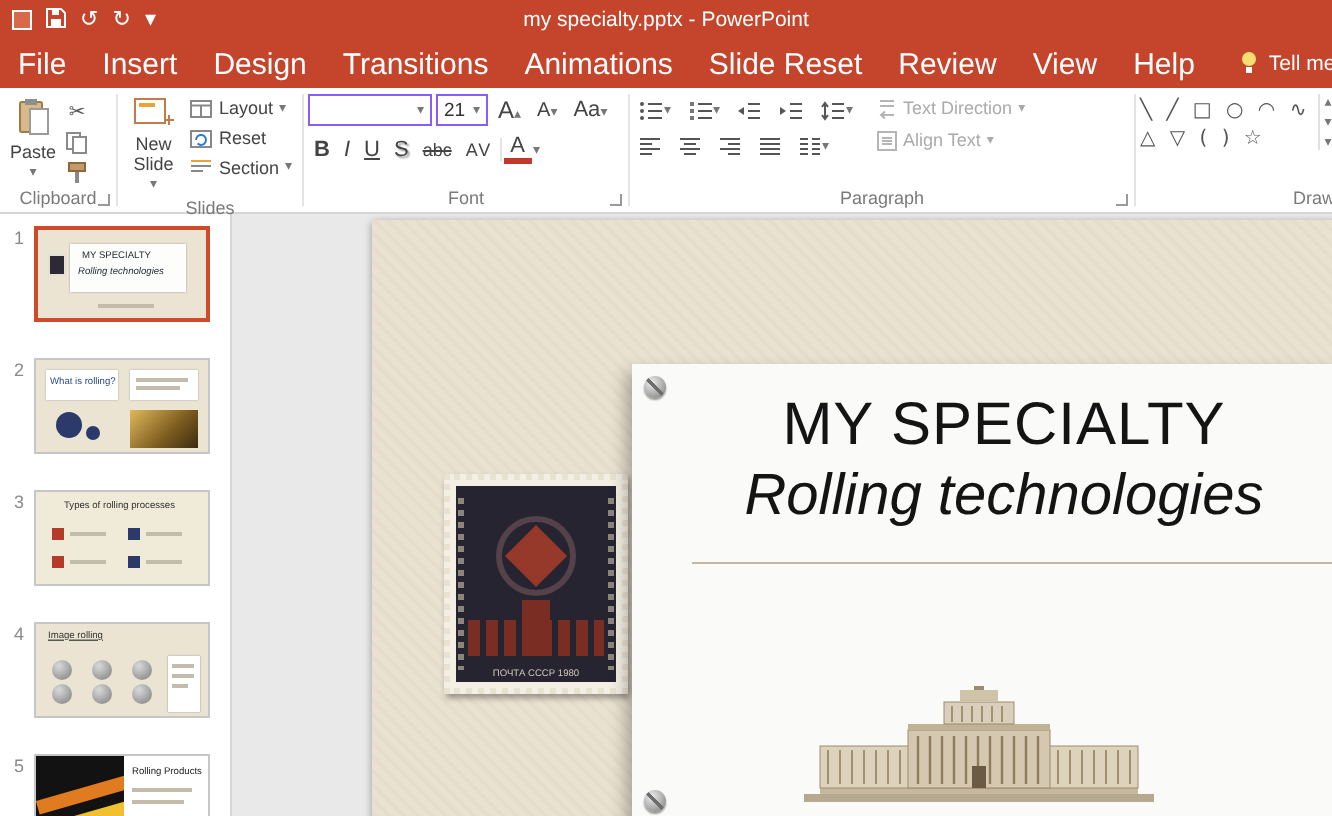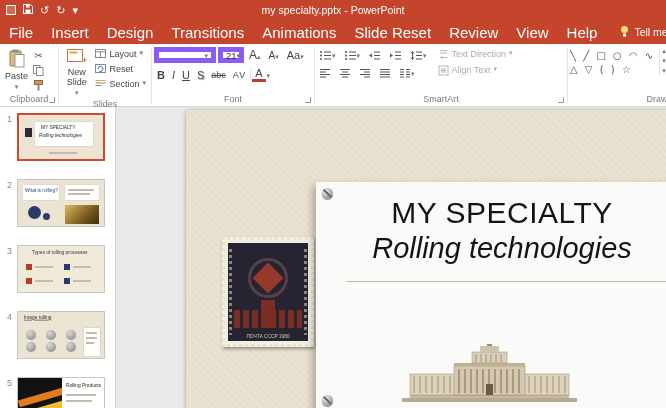--- a/index.html
+++ b/index.html
@@ -20,25 +20,25 @@
   .tellme{display:flex;align-items:center;gap:5px;margin-left:14px;font-size:10.5px;white-space:nowrap}
 
   
   .ribbon{height:63px;background:#fff;border-bottom:1px solid #d5d5d5;display:flex;width:800px;position:relative}
   .group{position:relative;display:flex;flex-direction:column;padding:3px 2px 0}
   .gc{flex:1;display:flex;align-items:flex-start}
   .glabel{height:13px;font-size:9px;color:#7a7a7a;text-align:center;line-height:12px}
   .sep{width:1px;background:#e4e4e4;margin:3px 0}
   .launcher{position:absolute;right:3px;bottom:3px;width:6px;height:6px;border-right:1px solid #9a9a9a;border-bottom:1px solid #9a9a9a}
   .bigbtn{display:flex;flex-direction:column;align-items:center;justify-content:flex-start;font-size:9px;color:#444;padding:2px 3px;gap:1px;cursor:default;text-align:center;line-height:1.1}
-  .smallbtn{display:flex;align-items:flex-start;gap:3px;font-size:9px;color:#444;padding:1px 3px;cursor:default;white-space:nowrap;line-height:1.2}
+  .smallbtn{display:flex;align-items:center;gap:3px;font-size:9px;color:#444;padding:1px 3px;cursor:default;white-space:nowrap;line-height:1.2}
   .iconbtn{display:flex;align-items:center;justify-content:center;padding:1px 2px;font-size:10px;color:#555;cursor:default}
   .caret{font-size:7px;color:#777;line-height:1}
   .disabled,.disabled *{color:#aaa!important;stroke:#b5b5b5}
-  .combo{border:5px solid #8b5cf6;height:16px;display:flex;align-items:center;font-size:9.5px;color:#333;padding:0 3px;justify-content:space-between;background:#fff}
+  .combo{border:1px solid #8b5cf6;height:16px;display:flex;align-items:center;font-size:9.5px;color:#333;padding:0 3px;justify-content:space-between;background:#fff}
   .fontletter{font-size:11px;color:#444;padding:0 3px;cursor:default}
   .colbtns{display:flex;flex-direction:column;justify-content:flex-start;gap:2px}
   .row{display:flex;align-items:center}
   .shapes{font-family:"DejaVu Sans",sans-serif;font-size:10px;color:#555;letter-spacing:2px;white-space:nowrap;line-height:14px}
   .shapescroll{display:flex;flex-direction:column;font-size:7px;color:#777;border-left:1px solid #e0e0e0;padding:0 2px;gap:2px}
 
   
   .workspace{display:flex;height:301px}
   .thumbs{width:116px;background:#fff;border-right:1px solid #d6d6d6;padding:6px 0 0 2px;overflow:hidden}
   .thumbrow{display:flex;margin-bottom:18px;cursor:default}
@@ -318,21 +318,21 @@
           <span class="smallbtn disabled">
             <svg width="11" height="11" viewBox="0 0 11 11">
                 <rect x="1" y="1" width="9" height="9" fill="none" stroke="#b5b5b5"></rect>
                 <path d="M3 4h5M3 5.5h5M3 7h5" stroke="#b5b5b5"></path>
               </svg>
             <span>Align Text</span>
               <span class="caret">▾</span>
           </span>
         </div>
       </div>
-      <div class="glabel">SmartArt</div>
+      <div class="glabel">Paragraph</div>
       <span class="launcher"></span>
     </div>
     <div class="sep"></div>
 
     <div class="group" style="width:190px">
       <div class="gc" style="gap:4px">
         <div style="display:flex;flex-direction:column;padding-top:2px">
           <span class="shapes">╲ ╱ □ ○ ◠ ∿</span>
           <span class="shapes">△ ▽ ( ) ☆</span>
         </div>

